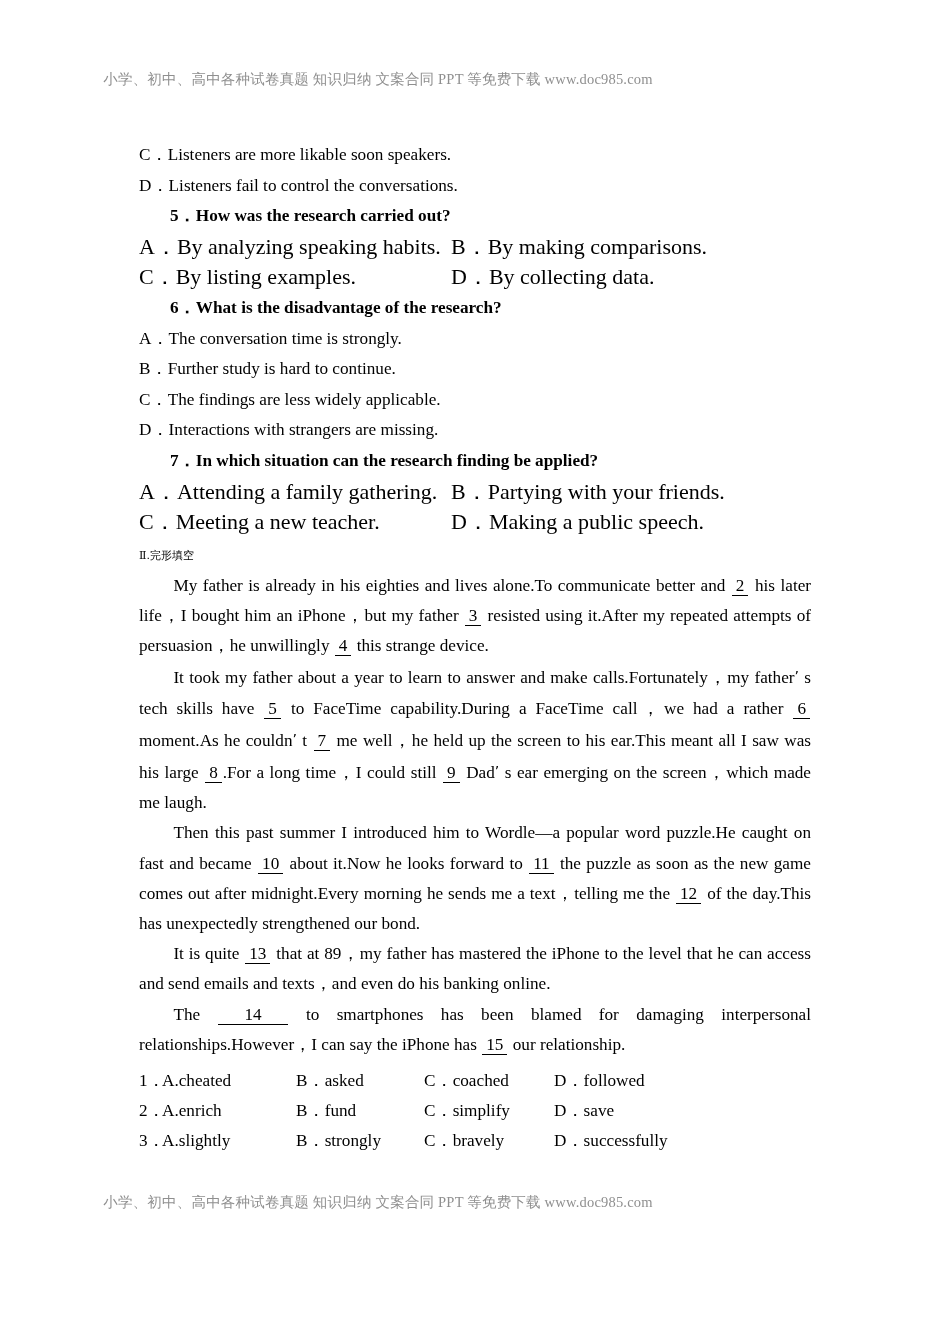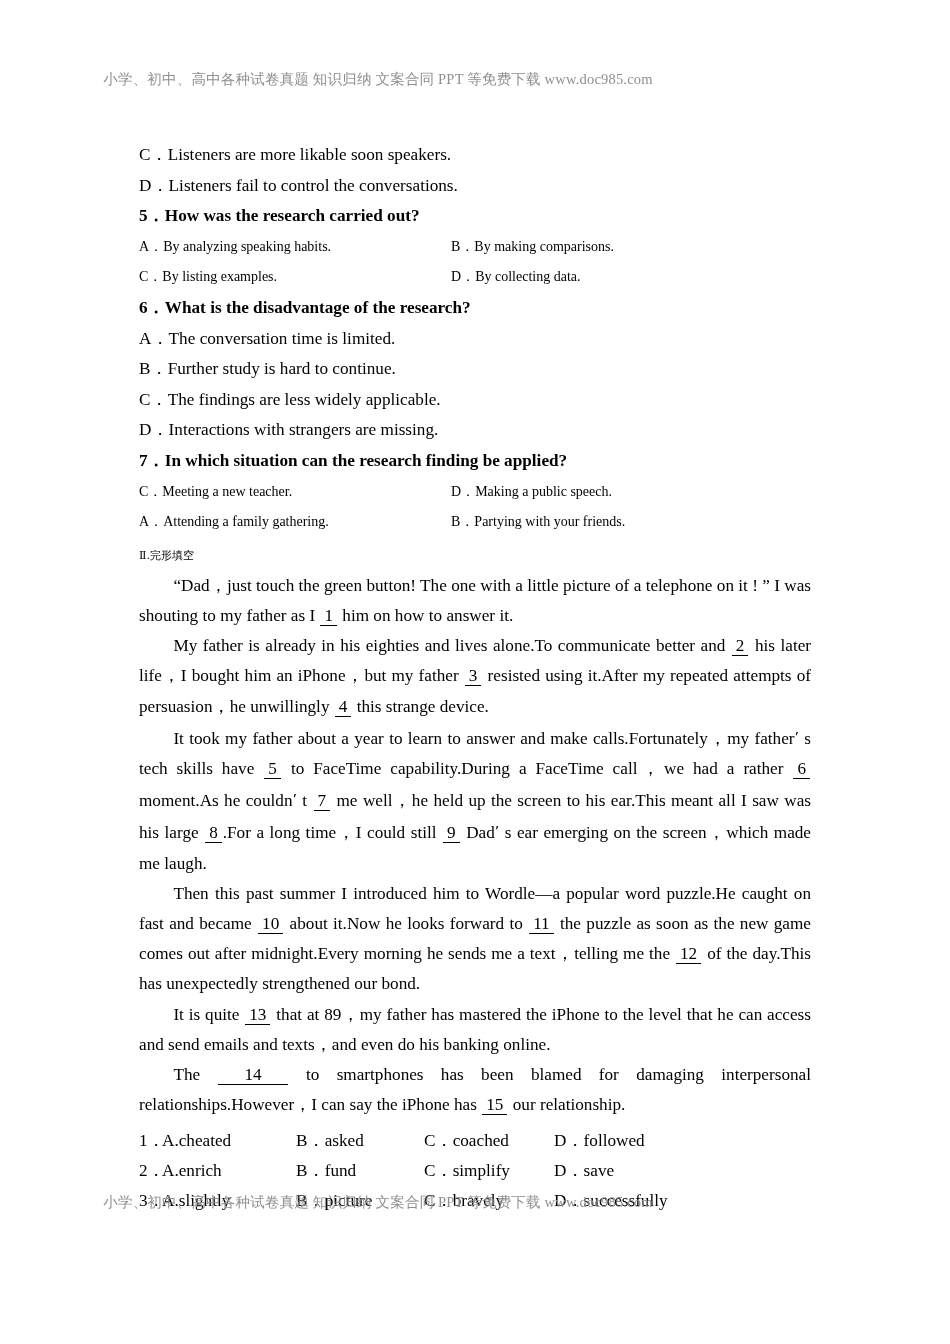--- a/index.html
+++ b/index.html
@@ -42,24 +42,25 @@
     width: 672px;
   }
 
   .qline {
     font-size: 17.2px;
     line-height: 30.6px;
     white-space: nowrap;
   }
   .qline.bold {
     font-weight: bold;
+    margin-left: 31px;
   }
   .two-col {
     position: relative;
-    font-size: 14px;
+    font-size: 22px;
     line-height: 30.6px;
     height: 30.6px;
     white-space: nowrap;
   }
   .two-col .colA { position: absolute; left: 0; }
   .two-col .colB { position: absolute; left: 312px; }
 
   .section-head {
     font-family: "DejaVu Sans", "Liberation Sans", sans-serif;
     font-size: 11px;
@@ -137,47 +138,46 @@
     </div>
     <div class="two-col">
       <span class="colA"><span>C．</span><span>By listing examples.</span></span>
       <span class="colB"><span>D．</span><span>By collecting data.</span></span>
     </div>
 
     <div class="qline bold">
       <span>6．</span><span>What is the disadvantage of the research?</span>
     </div>
     <div class="qline">
-      <span>A．</span><span>The conversation time is limited.</span>
+      <span>A．</span><span>The conversation time is strongly.</span>
     </div>
     <div class="qline">
       <span>B．</span><span>Further study is hard to continue.</span>
     </div>
     <div class="qline">
       <span>C．</span><span>The findings are less widely applicable.</span>
     </div>
     <div class="qline">
       <span>D．</span><span>Interactions with strangers are missing.</span>
     </div>
 
     <div class="qline bold">
       <span>7．</span><span>In which situation can the research finding be applied?</span>
     </div>
     <div class="two-col">
+      <span class="colA"><span>A．</span><span>Attending a family gathering.</span></span>
+      <span class="colB"><span>B．</span><span>Partying with your friends.</span></span>
+    </div>
+    <div class="two-col">
       <span class="colA"><span>C．</span><span>Meeting a new teacher.</span></span>
       <span class="colB"><span>D．</span><span>Making a public speech.</span></span>
     </div>
-    <div class="two-col">
-      <span class="colA"><span>A．</span><span>Attending a family gathering.</span></span>
-      <span class="colB"><span>B．</span><span>Partying with your friends.</span></span>
-    </div>
 
     <div class="section-head"><span class="roman">Ⅱ</span><span>.完形填空</span></div>
 
-    <p class="para j"><span>“Dad，just touch the green button! The one with a little picture of a telephone on it !  ”  I was shouting to my father as I</span> <span class="blank">1</span> <span>him on how to answer it.</span></p>
 
     <p class="para j"><span>My father is already in his eighties and lives alone.To communicate better and</span> <span class="blank">2</span> <span>his later life，I bought him an iPhone，but my father</span> <span class="blank">3</span> <span>resisted using it.After my repeated attempts of persuasion，he unwillingly</span> <span class="blank">4</span> <span>this strange device.</span></p>
 
     <p class="para j"><span>It took my father about a year to learn to answer and make calls.Fortunately，my father</span><span class="apos">’</span> <span>s tech skills have</span> <span class="blank">5</span> <span>to FaceTime capability.During a FaceTime call，we had a rather</span> <span class="blank">6</span> <span>moment.As he couldn</span><span class="apos">’</span> <span>t</span> <span class="blank">7</span> <span>me well，he held up the screen to his ear.This meant all I saw was his large</span> <span class="blank">8</span><span>.For a long time，I could still</span> <span class="blank">9</span> <span>Dad</span><span class="apos">’</span> <span>s ear emerging on the screen，which made me laugh.</span></p>
 
     <p class="para j"><span>Then this past summer I introduced him to Wordle—a popular word puzzle.He caught on fast and became</span> <span class="blank">10</span> <span>about it.Now he looks forward to</span> <span class="blank">11</span> <span>the puzzle as soon as the new game comes out after midnight.Every morning he sends me a text，telling me the</span> <span class="blank">12</span> <span>of the day.This has unexpectedly strengthened our bond.</span></p>
 
     <p class="para j"><span>It is quite</span> <span class="blank">13</span> <span>that at 89，my father has mastered the iPhone to the level that he can access and send emails and texts，and even do his banking online.</span></p>
 
     <p class="para j"><span>The</span> <span class="blank wide">14</span> <span>to smartphones has been blamed for damaging interpersonal relationships.However，I can say the iPhone has</span> <span class="blank">15</span> <span>our relationship.</span></p>
@@ -193,21 +193,21 @@
       <div class="choice-row">
         <span class="num">2．</span>
         <span class="c0">A.enrich</span>
         <span class="c1">B．fund</span>
         <span class="c2">C．simplify</span>
         <span class="c3">D．save</span>
       </div>
       <div class="choice-row">
         <span class="num">3．</span>
         <span class="c0">A.slightly</span>
-        <span class="c1">B．picture</span>
+        <span class="c1">B．strongly</span>
         <span class="c2">C．bravely</span>
         <span class="c3">D．successfully</span>
       </div>
     </div>
 
   </div>
 
   <div class="watermark bottom">小学、初中、高中各种试卷真题  知识归纳  文案合同  PPT 等免费下载     www.doc985.com</div>
 
 </div>

